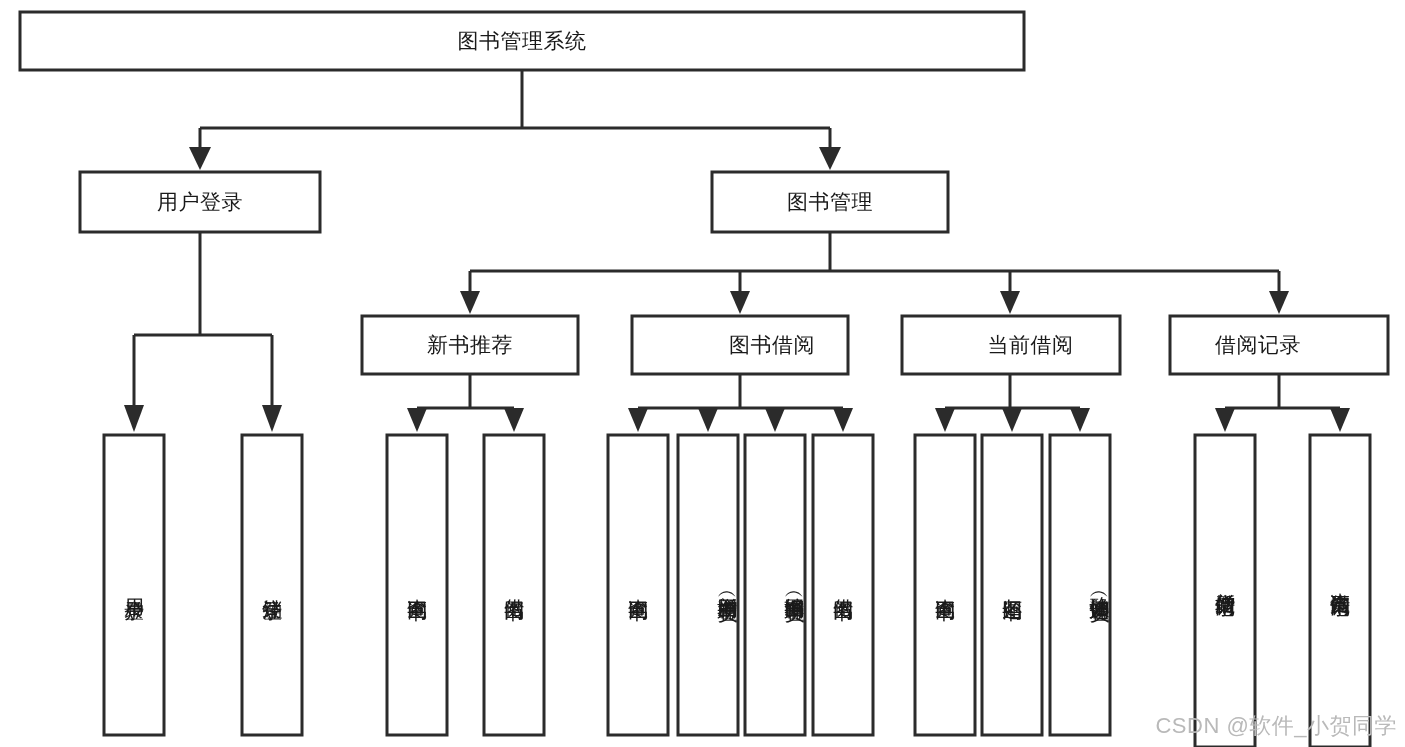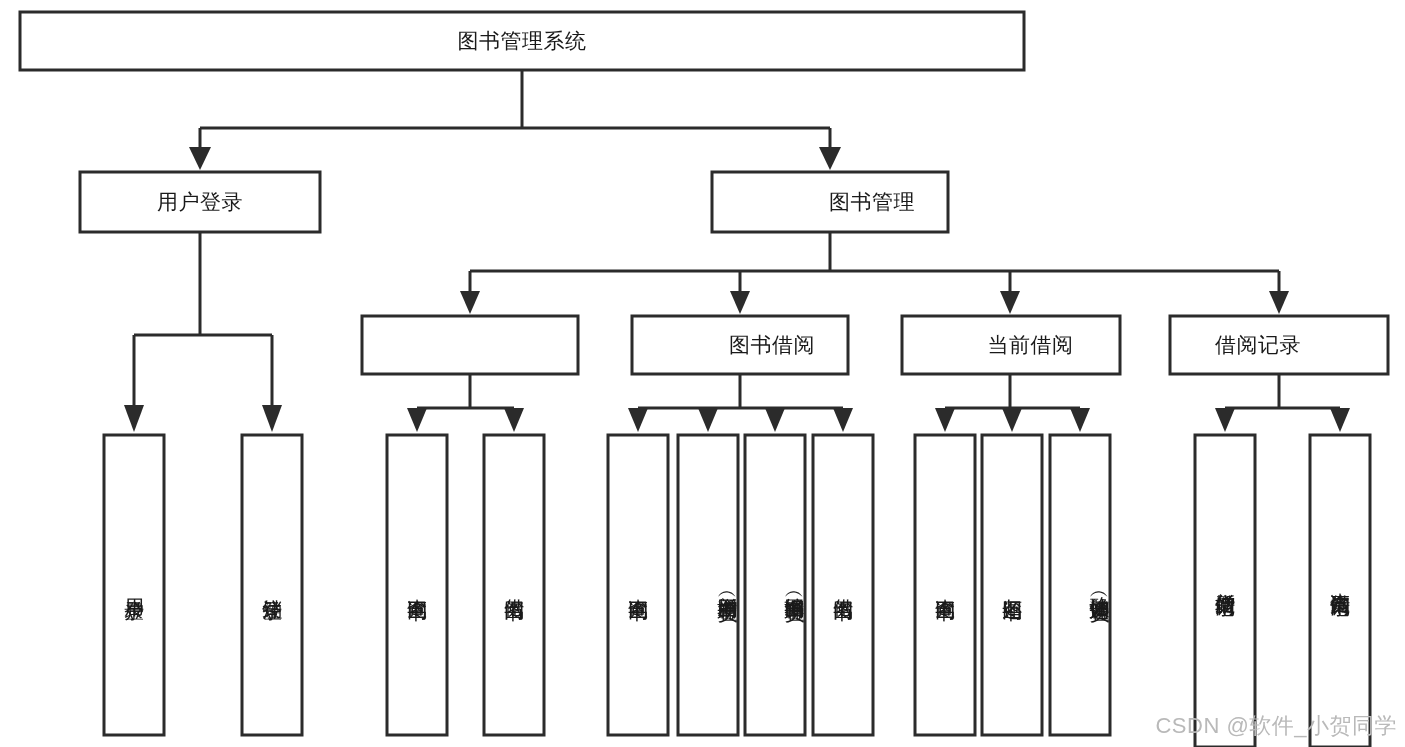--- a/index.html
+++ b/index.html
@@ -158,22 +158,23 @@
     <path class="connector" d="M 1279 374 L 1279 408"></path>
     <path class="connector" d="M 1225 408 L 1340 408"></path>
     <polygon class="arrow-head" points="1215,408 1235,408 1225,432"></polygon>
     <polygon class="arrow-head" points="1330,408 1350,408 1340,432"></polygon>
 
   </svg>
 
   <div class="node-label-h" style="left:20px; top:12px; width:1004px; height:58px;border-radius:8px;">图书管理系统</div>
 
   <div class="node-label-h" style="left:80px; top:172px; width:240px; height:60px;">用户登录</div>
-  <div class="node-label-h" style="left:712px; top:172px; width:236px; height:60px;padding-left:42px;">图书管理</div>
+  <div class="node-label-h" style="left:712px; top:172px; width:236px; height:60px;">图书管理</div>
 
+  <div class="node-label-h" style="left:362px; top:316px; width:216px; height:58px;">新书推荐</div>
   <div class="node-label-h" style="left:632px; top:316px; width:216px; height:58px;padding-left:32px;">图书借阅</div>
   <div class="node-label-h" style="left:902px; top:316px; width:257px; height:58px;">当前借阅</div>
   <div class="node-label-h" style="left:1170px; top:316px; width:176px; height:58px;">借阅记录</div>
 
   <div class="node-label-v" style="left:104px; top:435px; width:60px; height:300px;">用户登录</div>
   <div class="node-label-v" style="left:242px; top:435px; width:60px; height:300px;">注销登录</div>
 
   <div class="node-label-v" style="left:387px; top:435px; width:60px; height:300px;">查询图书</div>
   <div class="node-label-v" style="left:484px; top:435px; width:60px; height:300px;">借阅图书</div>
 

